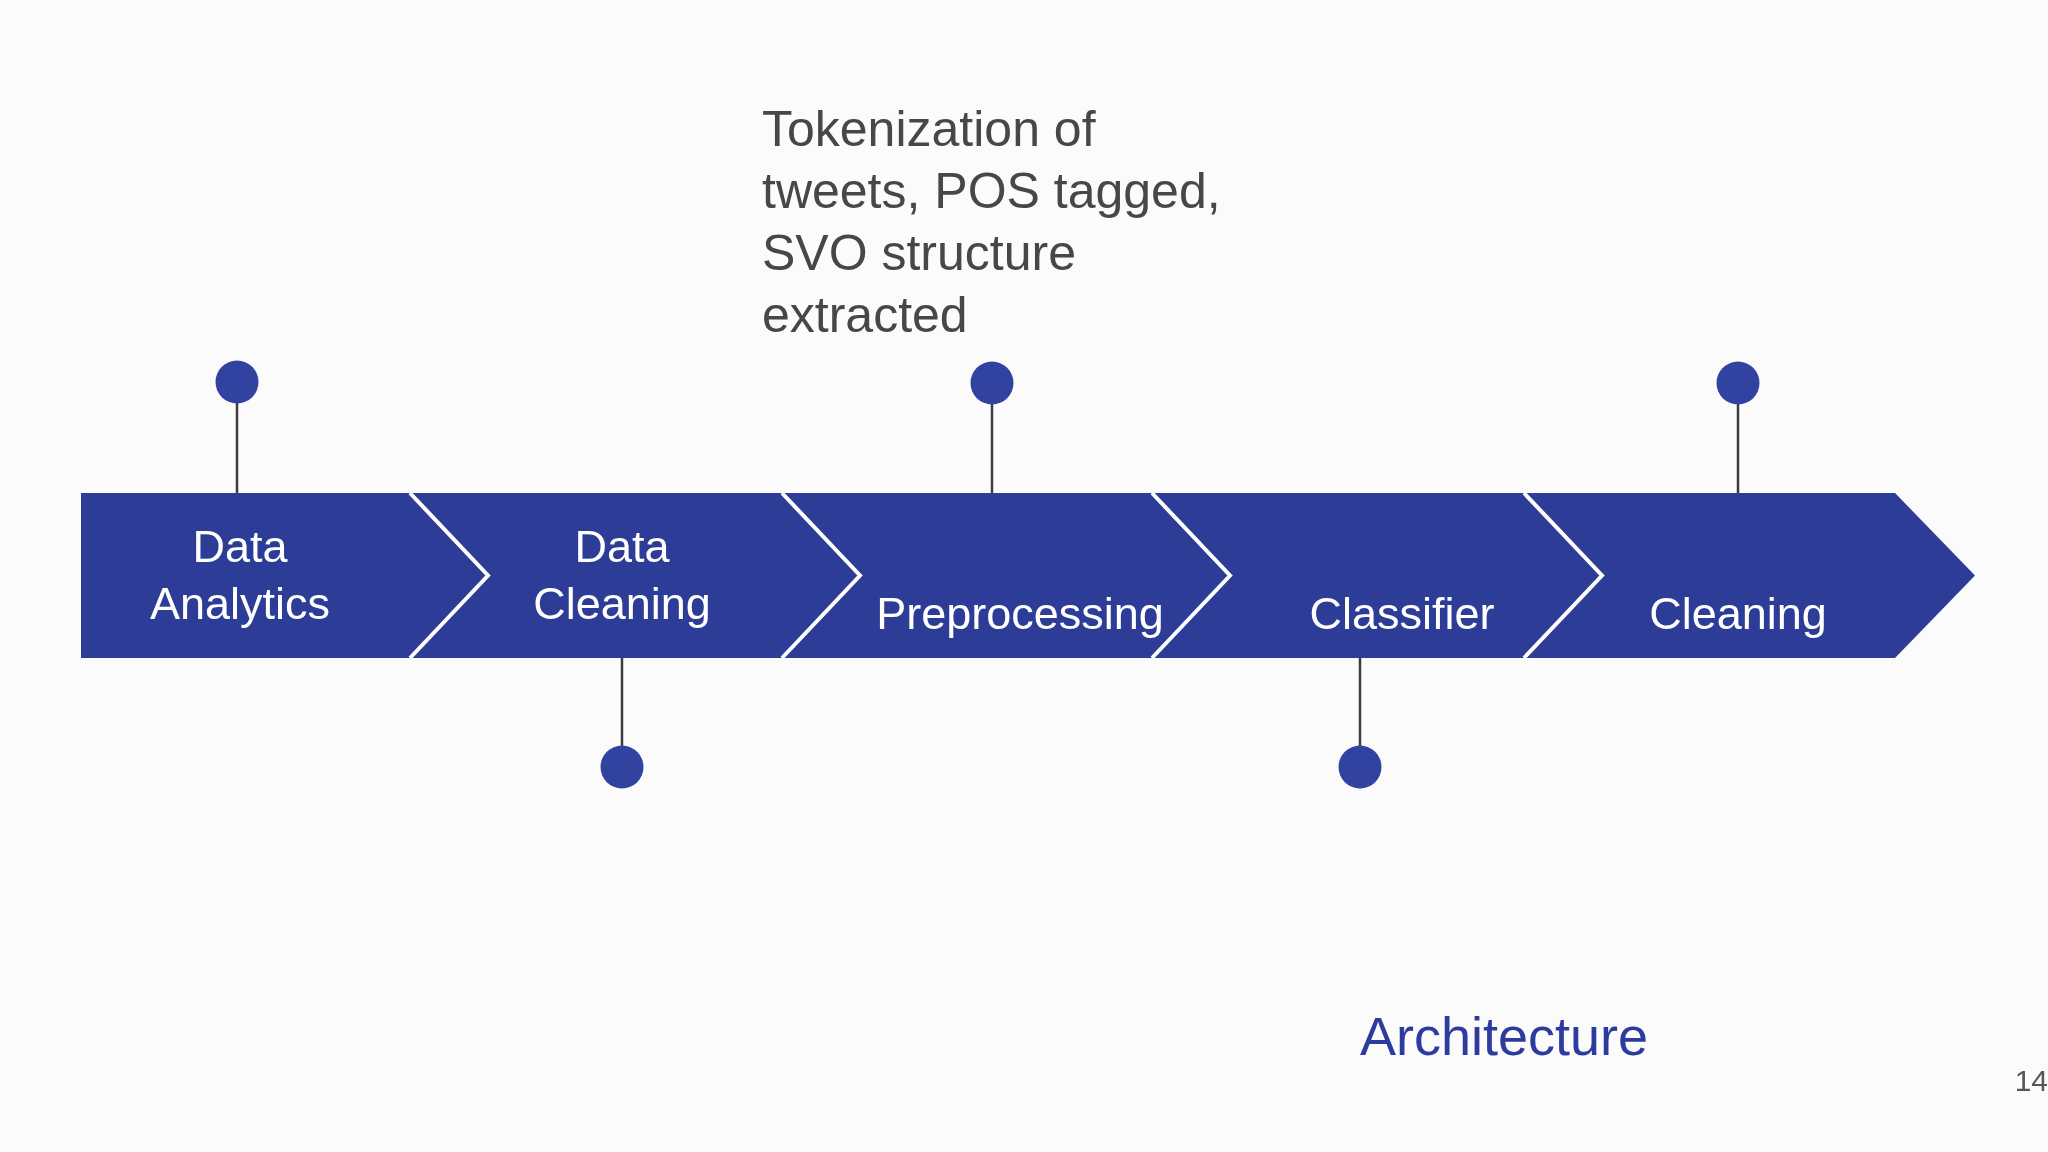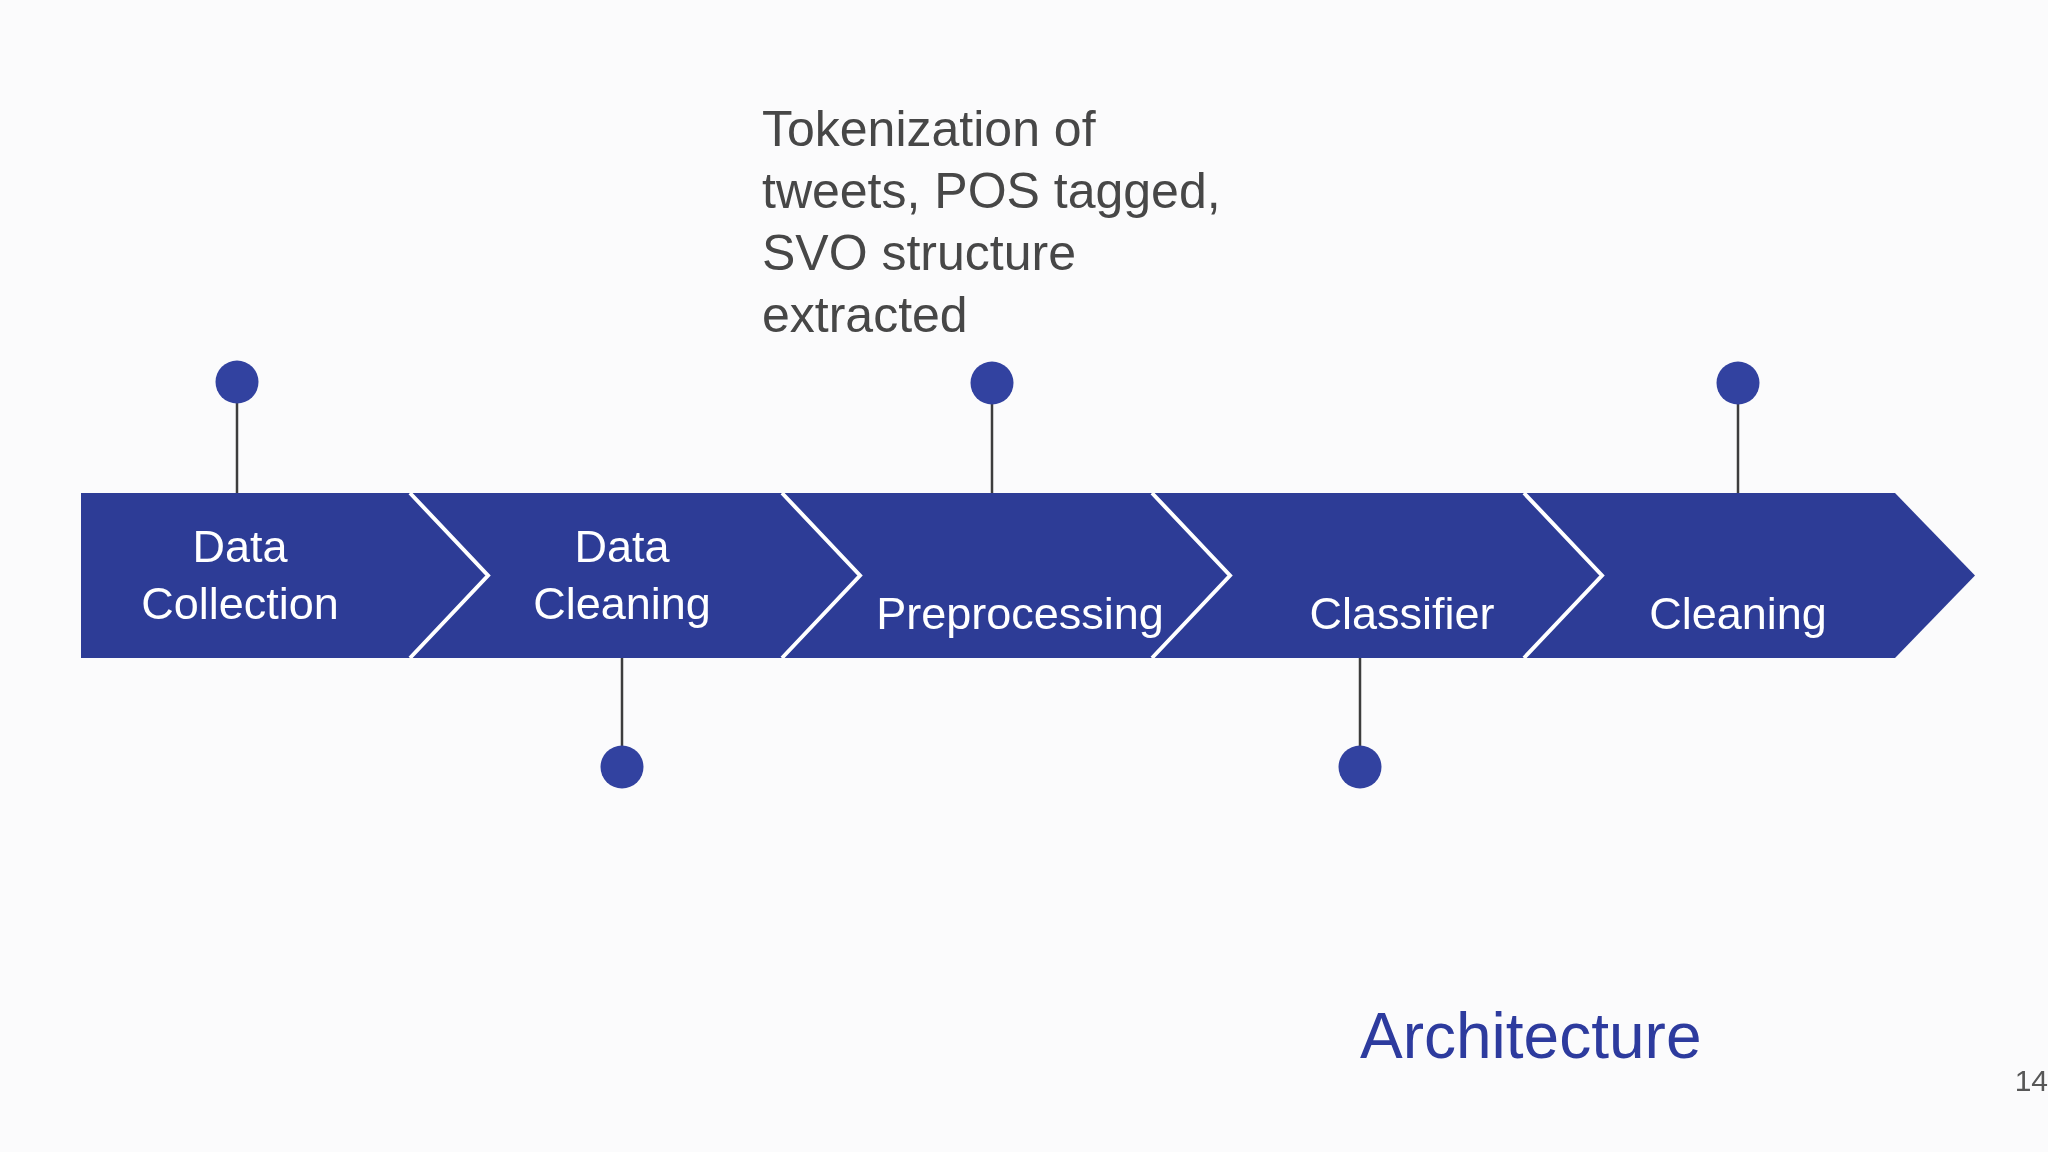--- a/index.html
+++ b/index.html
@@ -57,21 +57,21 @@
   .step-label.wrap-1 { left: 240px; width: 262px; }
   .step-label.wrap-2 { left: 622px; width: 232px; }
   .step-label.one-line { white-space: nowrap; margin-top: 38px; }
   .step-label.pos-3 { left: 1020px; }
   .step-label.pos-4 { left: 1402px; }
   .step-label.pos-5 { left: 1738px; }
   .slide-title {
     position: absolute;
     left: 1360px;
     top: 988px;
-    font-size: 64px;
+    font-size: 54px;
     line-height: 96px;
     color: var(--title-blue, #2d3b9e);
     white-space: nowrap;
   }
   .page-number {
     position: absolute;
     right: 40px;
     top: 1063px;
     font-size: 30px;
     line-height: 36px;
@@ -104,21 +104,21 @@
     <circle class="dot" cx="1360" cy="767" r="21.5"></circle>
 
     <polygon class="band" points="81,493 1895,493 1975,575.5 1895,658 81,658"></polygon>
 
     <polyline class="chevron" points="410,493 488,575.5 410,658"></polyline>
     <polyline class="chevron" points="782,493 860,575.5 782,658"></polyline>
     <polyline class="chevron" points="1152,493 1230,575.5 1152,658"></polyline>
     <polyline class="chevron" points="1524,493 1602,575.5 1524,658"></polyline>
   </svg>
 
-  <div class="step-label wrap-1">Data Collection</div>
+  <div class="step-label wrap-1">Data Analytics</div>
   <div class="step-label wrap-2">Data Cleaning</div>
   <div class="step-label one-line pos-3">Preprocessing</div>
   <div class="step-label one-line pos-4">Classifier</div>
   <div class="step-label one-line pos-5">Cleaning</div>
 
   <div class="slide-title">Architecture</div>
 
   <div class="page-number">14</div>
 
 </div>

